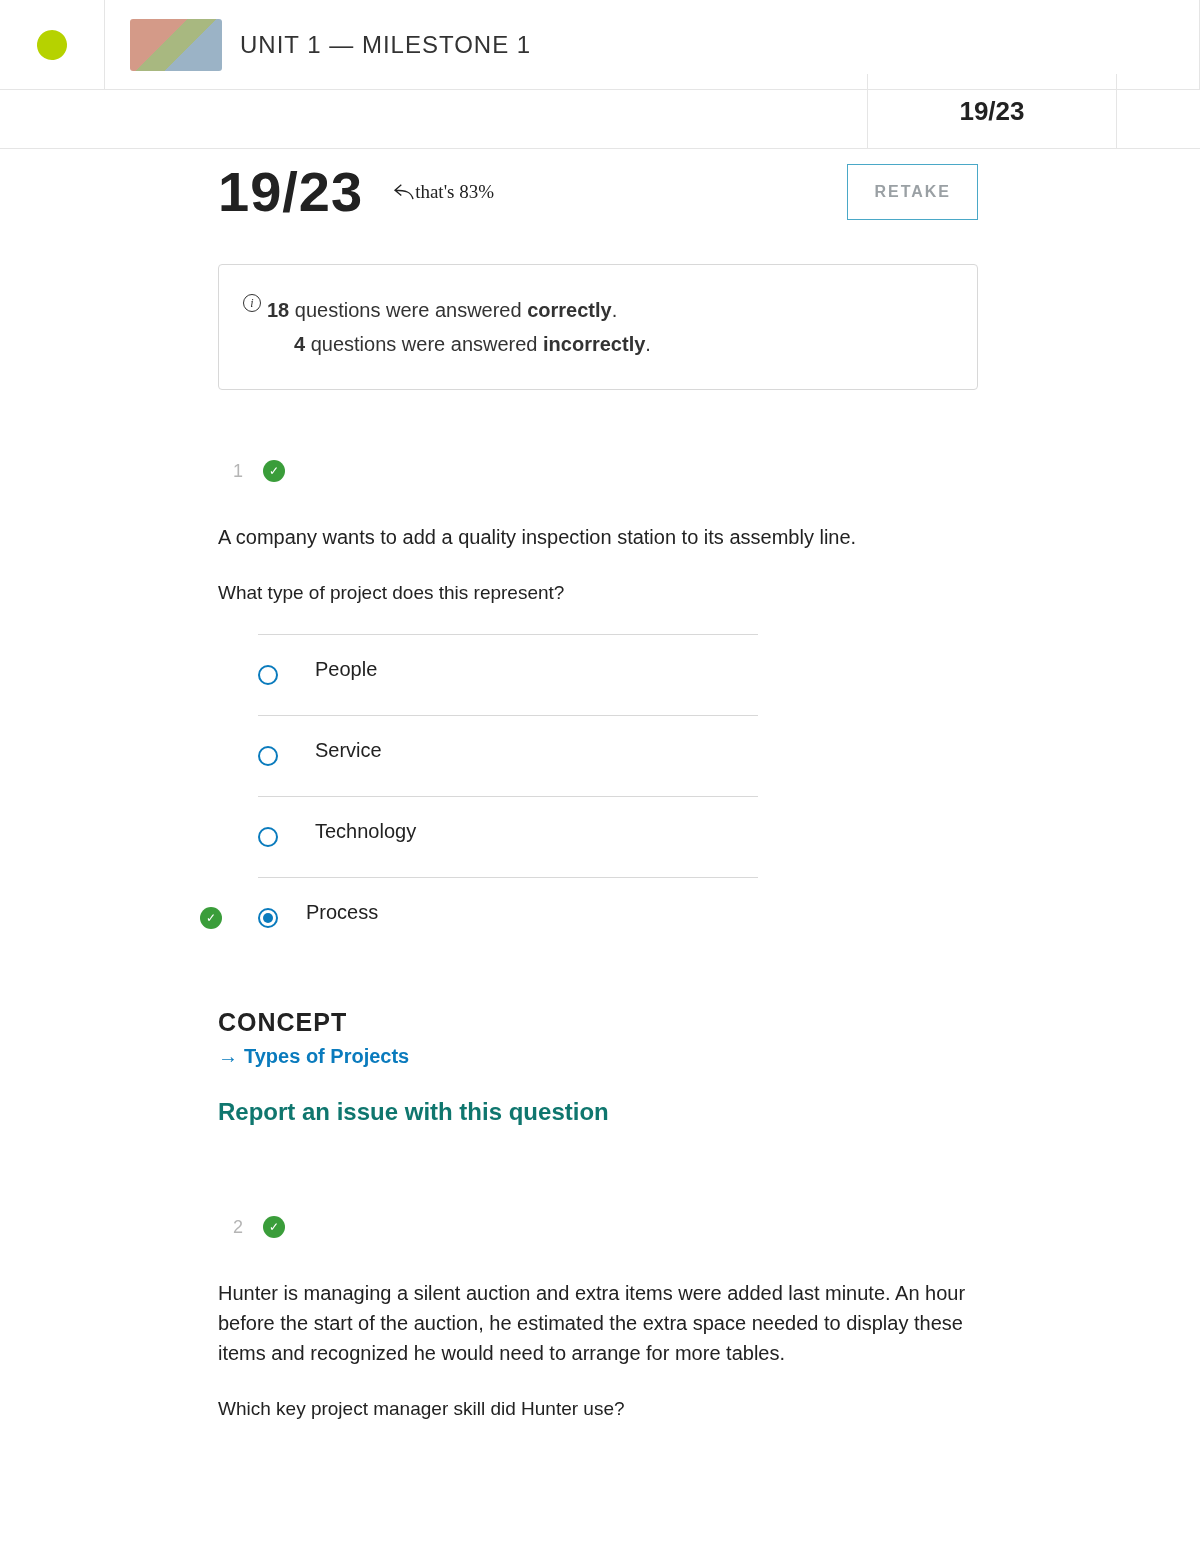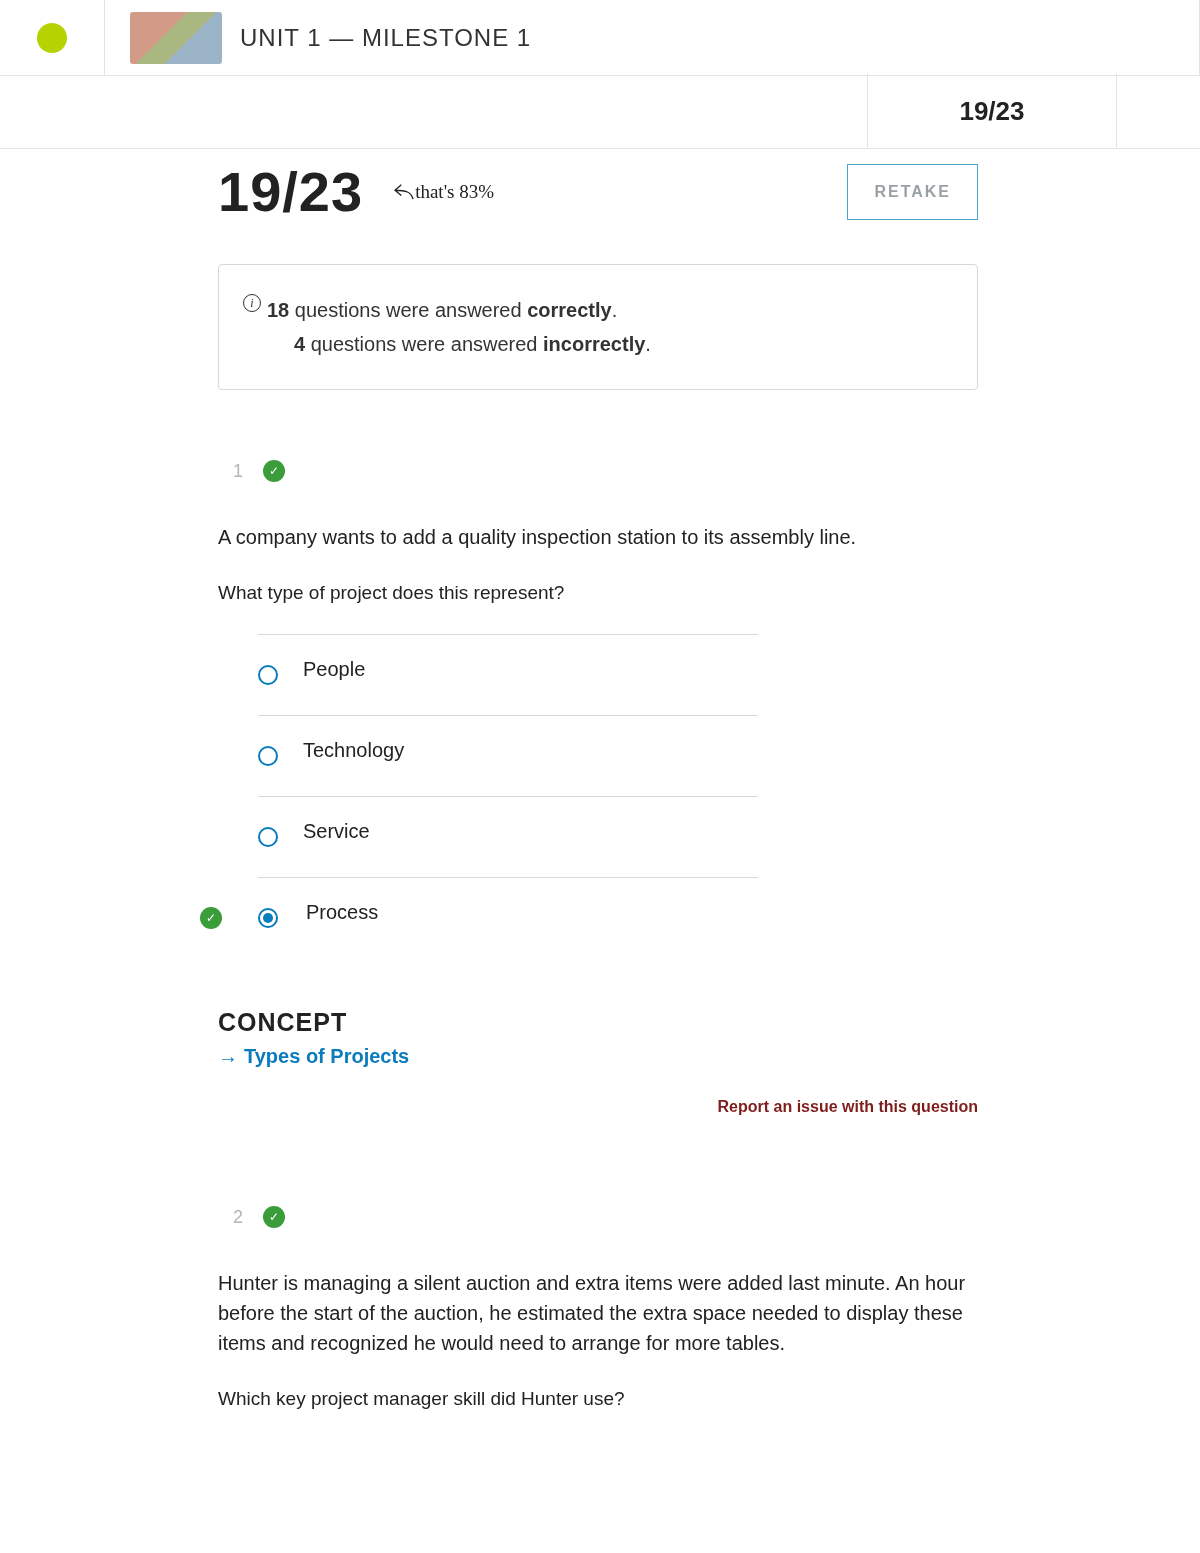--- a/index.html
+++ b/index.html
@@ -1,17 +1,17 @@
 <!DOCTYPE html>
 <html><head>
 <meta charset="utf-8">
 <style>
   * { box-sizing: border-box; margin: 0; padding: 0; }
   body { font-family: -apple-system, BlinkMacSystemFont, "Segoe UI", Arial, sans-serif; color: #222; background: #fff; width: 1200px; }
-  .header { display: flex; align-items: center; height: 76px; border-bottom: 1px solid #e5e5e5; }
+  .header { display: flex; align-items: center; height: 90px; border-bottom: 1px solid #e5e5e5; }
   .logo-cell { width: 105px; display:flex; align-items:center; justify-content:center; border-right: 1px solid #e5e5e5; height:100%; }
   .logo { width: 30px; height: 30px; background: #b6d200; border-radius: 50%; transform: rotate(-15deg); }
   .title-cell { flex: 1; display:flex; align-items:center; padding-left: 25px; border-right: 1px solid #e5e5e5; height:100%; }
   .thumb { width: 92px; height: 52px; background: linear-gradient(135deg,#d49a88 40%, #a8b880 40%, #a8b880 60%, #9bb3c6 60%); border-radius: 3px; margin-right: 18px; }
   .unit-title { font-size: 24px; letter-spacing: 1px; color:#333; font-weight:500; }
   .score-tab { position: absolute; right: 83px; top: 74px; width: 250px; height: 75px; border-left:1px solid #e5e5e5; border-right:1px solid #e5e5e5; display:flex; align-items:center; justify-content:center; font-size: 26px; font-weight:700; }
   .topbar-wrap { position: relative; border-bottom:1px solid #e5e5e5; height: 149px;}
   .main { width: 760px; margin-left: 218px; padding-top: 10px; }
   .score-row { display:flex; align-items:center; gap: 30px; margin-bottom: 40px; }
   .big-score { font-size: 56px; font-weight:800; letter-spacing:1px; }
@@ -19,30 +19,30 @@
   .retake { margin-left:auto; border:1px solid #4aa8c7; color:#9aa0a4; background:#fff; padding: 18px 26px; font-size:16px; font-weight:700; letter-spacing:2px; cursor:pointer; }
   .info-box { border:1px solid #d8d8d8; border-radius:4px; padding: 28px 30px 28px 48px; font-size:20px; color:#333; line-height:1.7; margin-bottom: 70px; position:relative;}
   .info-icon { position:absolute; left:24px; top:29px; width:18px; height:18px; border:1.5px solid #333; border-radius:50%; font-size:12px; display:flex; align-items:center; justify-content:center; font-style:italic; font-family: serif; }
   .q-block { margin-bottom: 90px; }
   .q-header { display:flex; align-items:center; gap:20px; margin-bottom:40px; padding-left:15px;}
   .q-num { color:#b5b5b5; font-size:18px; }
   .check-badge { width:22px; height:22px; background:#3a9d3a; border-radius:50%; display:flex; align-items:center; justify-content:center; color:#fff; font-size:12px; }
   .q-text { font-size:20px; line-height:1.5; margin-bottom: 30px; }
   .q-prompt { font-size:19px; font-weight:400; margin-bottom: 30px; }
   .options { width: 500px; margin-left:40px; }
-  .opt-row { border-top:1px solid #d8d8d8; padding: 30px 0; display:flex; align-items:center; gap: 25px; position:relative; }
+  .opt-row { border-top:1px solid #d8d8d8; padding: 30px 0; display:flex; align-items:center; gap: 37px; position:relative; }
   .opt-row:first-child { border-top:1px solid #d8d8d8; }
   .radio { width:20px; height:20px; border:2.5px solid #0a7bbd; border-radius:50%; flex-shrink:0; position:relative; }
   .radio.filled::after { content:""; position:absolute; inset:3px; background:#0a7bbd; border-radius:50%; }
   .opt-label { font-size:20px; margin-top:-12px; }
   .correct-mark { position:absolute; left:-58px; width:22px; height:22px; background:#3a9d3a; border-radius:50%; display:flex; align-items:center; justify-content:center; color:#fff; font-size:12px; }
   .opt-last { border-top:1px solid #d8d8d8; padding:30px 0; display:flex; align-items:center; gap:28px; position:relative; }
   .concept-label { font-size:25px; font-weight:700; letter-spacing:1px; margin-top:50px; margin-bottom:8px; }
   .concept-link { color:#0a7bbd; font-size:20px; font-weight:700; text-decoration:none; display:inline-flex; align-items:center; gap:6px; margin-bottom:30px; cursor:pointer;}
-  .report-link { color:#7f1d1d; font-size:16px; font-weight:700; cursor:pointer; display:block; margin-bottom:30px;text-align:right;}
+  .report-link { color:#0f766e; font-size:24px; font-weight:700; cursor:pointer; display:block; margin-bottom:30px;}
   .arrow { font-size:20px; }
   .info-line2 { padding-left: 27px; }
 </style>
 </head>
 <body>
 
 <div class="topbar-wrap">
   <div class="header">
     <div class="logo-cell">
       <div class="logo"></div>
@@ -86,25 +86,25 @@
     <div class="q-text">A company wants to add a quality inspection station to its assembly line.</div>
     <div class="q-prompt">What type of project does this represent?</div>
 
     <div class="options">
       <div class="opt-row">
         <span class="radio"></span>
         <span class="opt-label">People</span>
       </div>
       <div class="opt-row">
         <span class="radio"></span>
-        <span class="opt-label">Technology</span>
+        <span class="opt-label">Service</span>
       </div>
       <div class="opt-row">
         <span class="radio"></span>
-        <span class="opt-label">Service</span>
+        <span class="opt-label">Technology</span>
       </div>
       <div class="opt-last">
         <span class="correct-mark">✓</span>
         <span class="radio filled"></span>
         <span class="opt-label">Process</span>
       </div>
     </div>
 
     <div class="concept-label">CONCEPT</div>
     <a class="concept-link">

